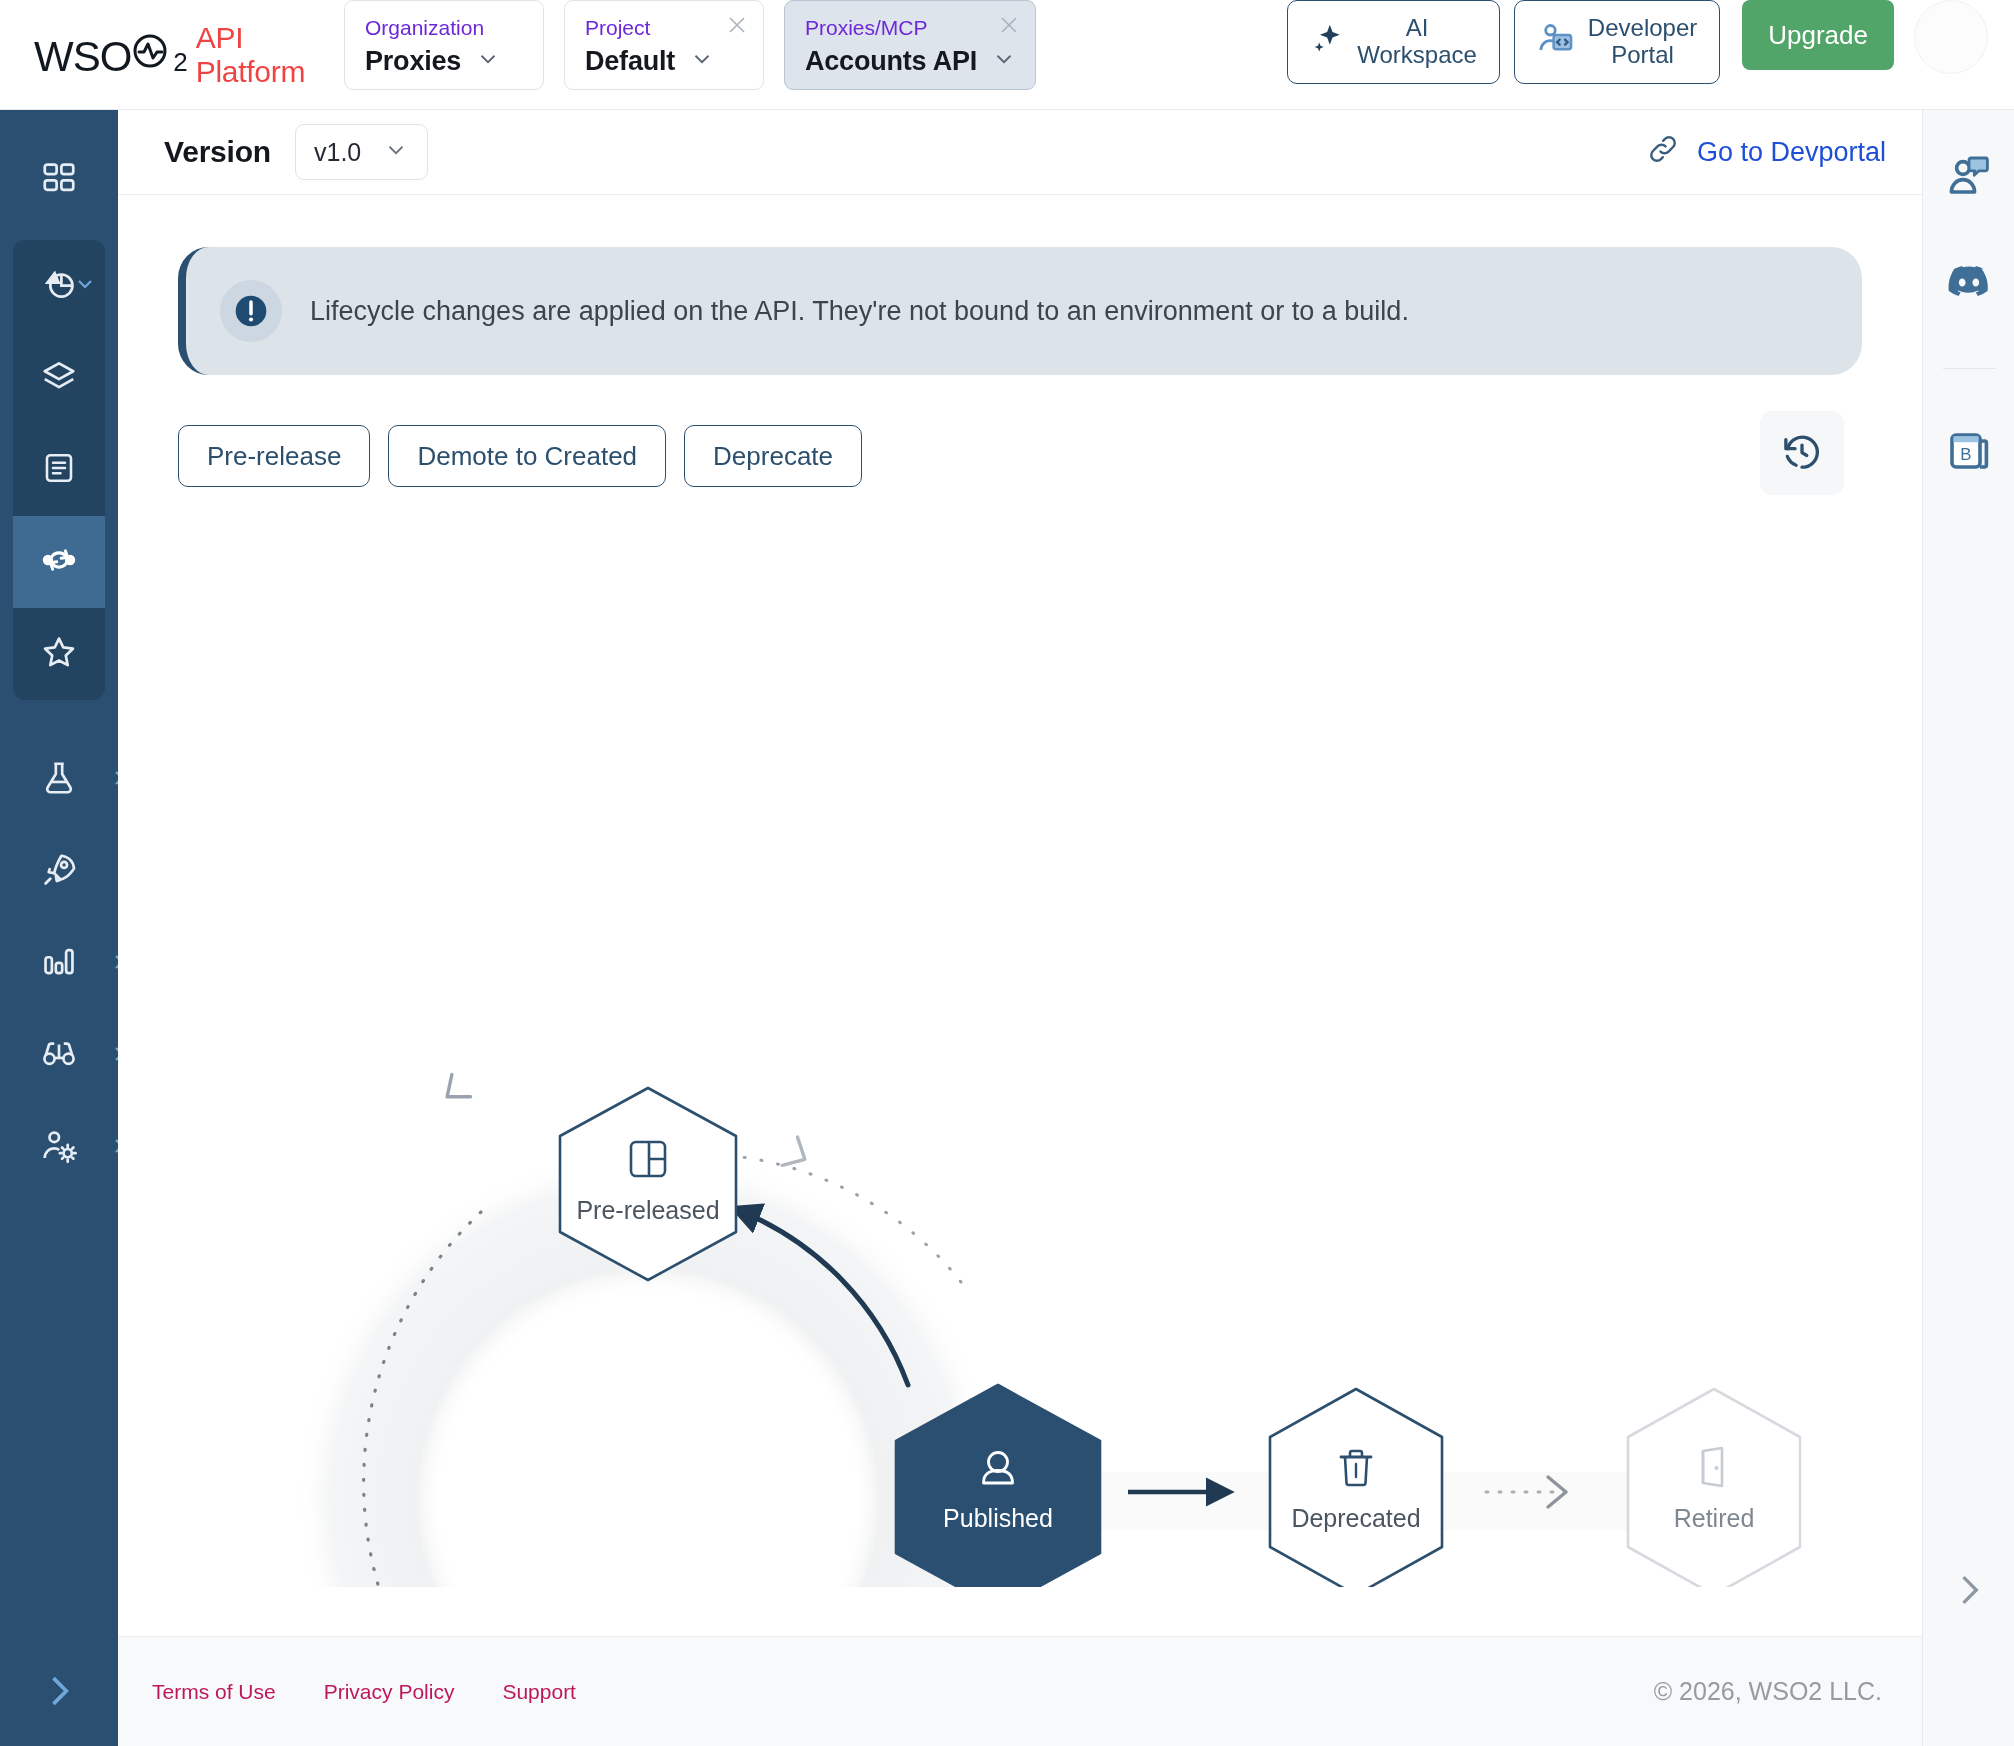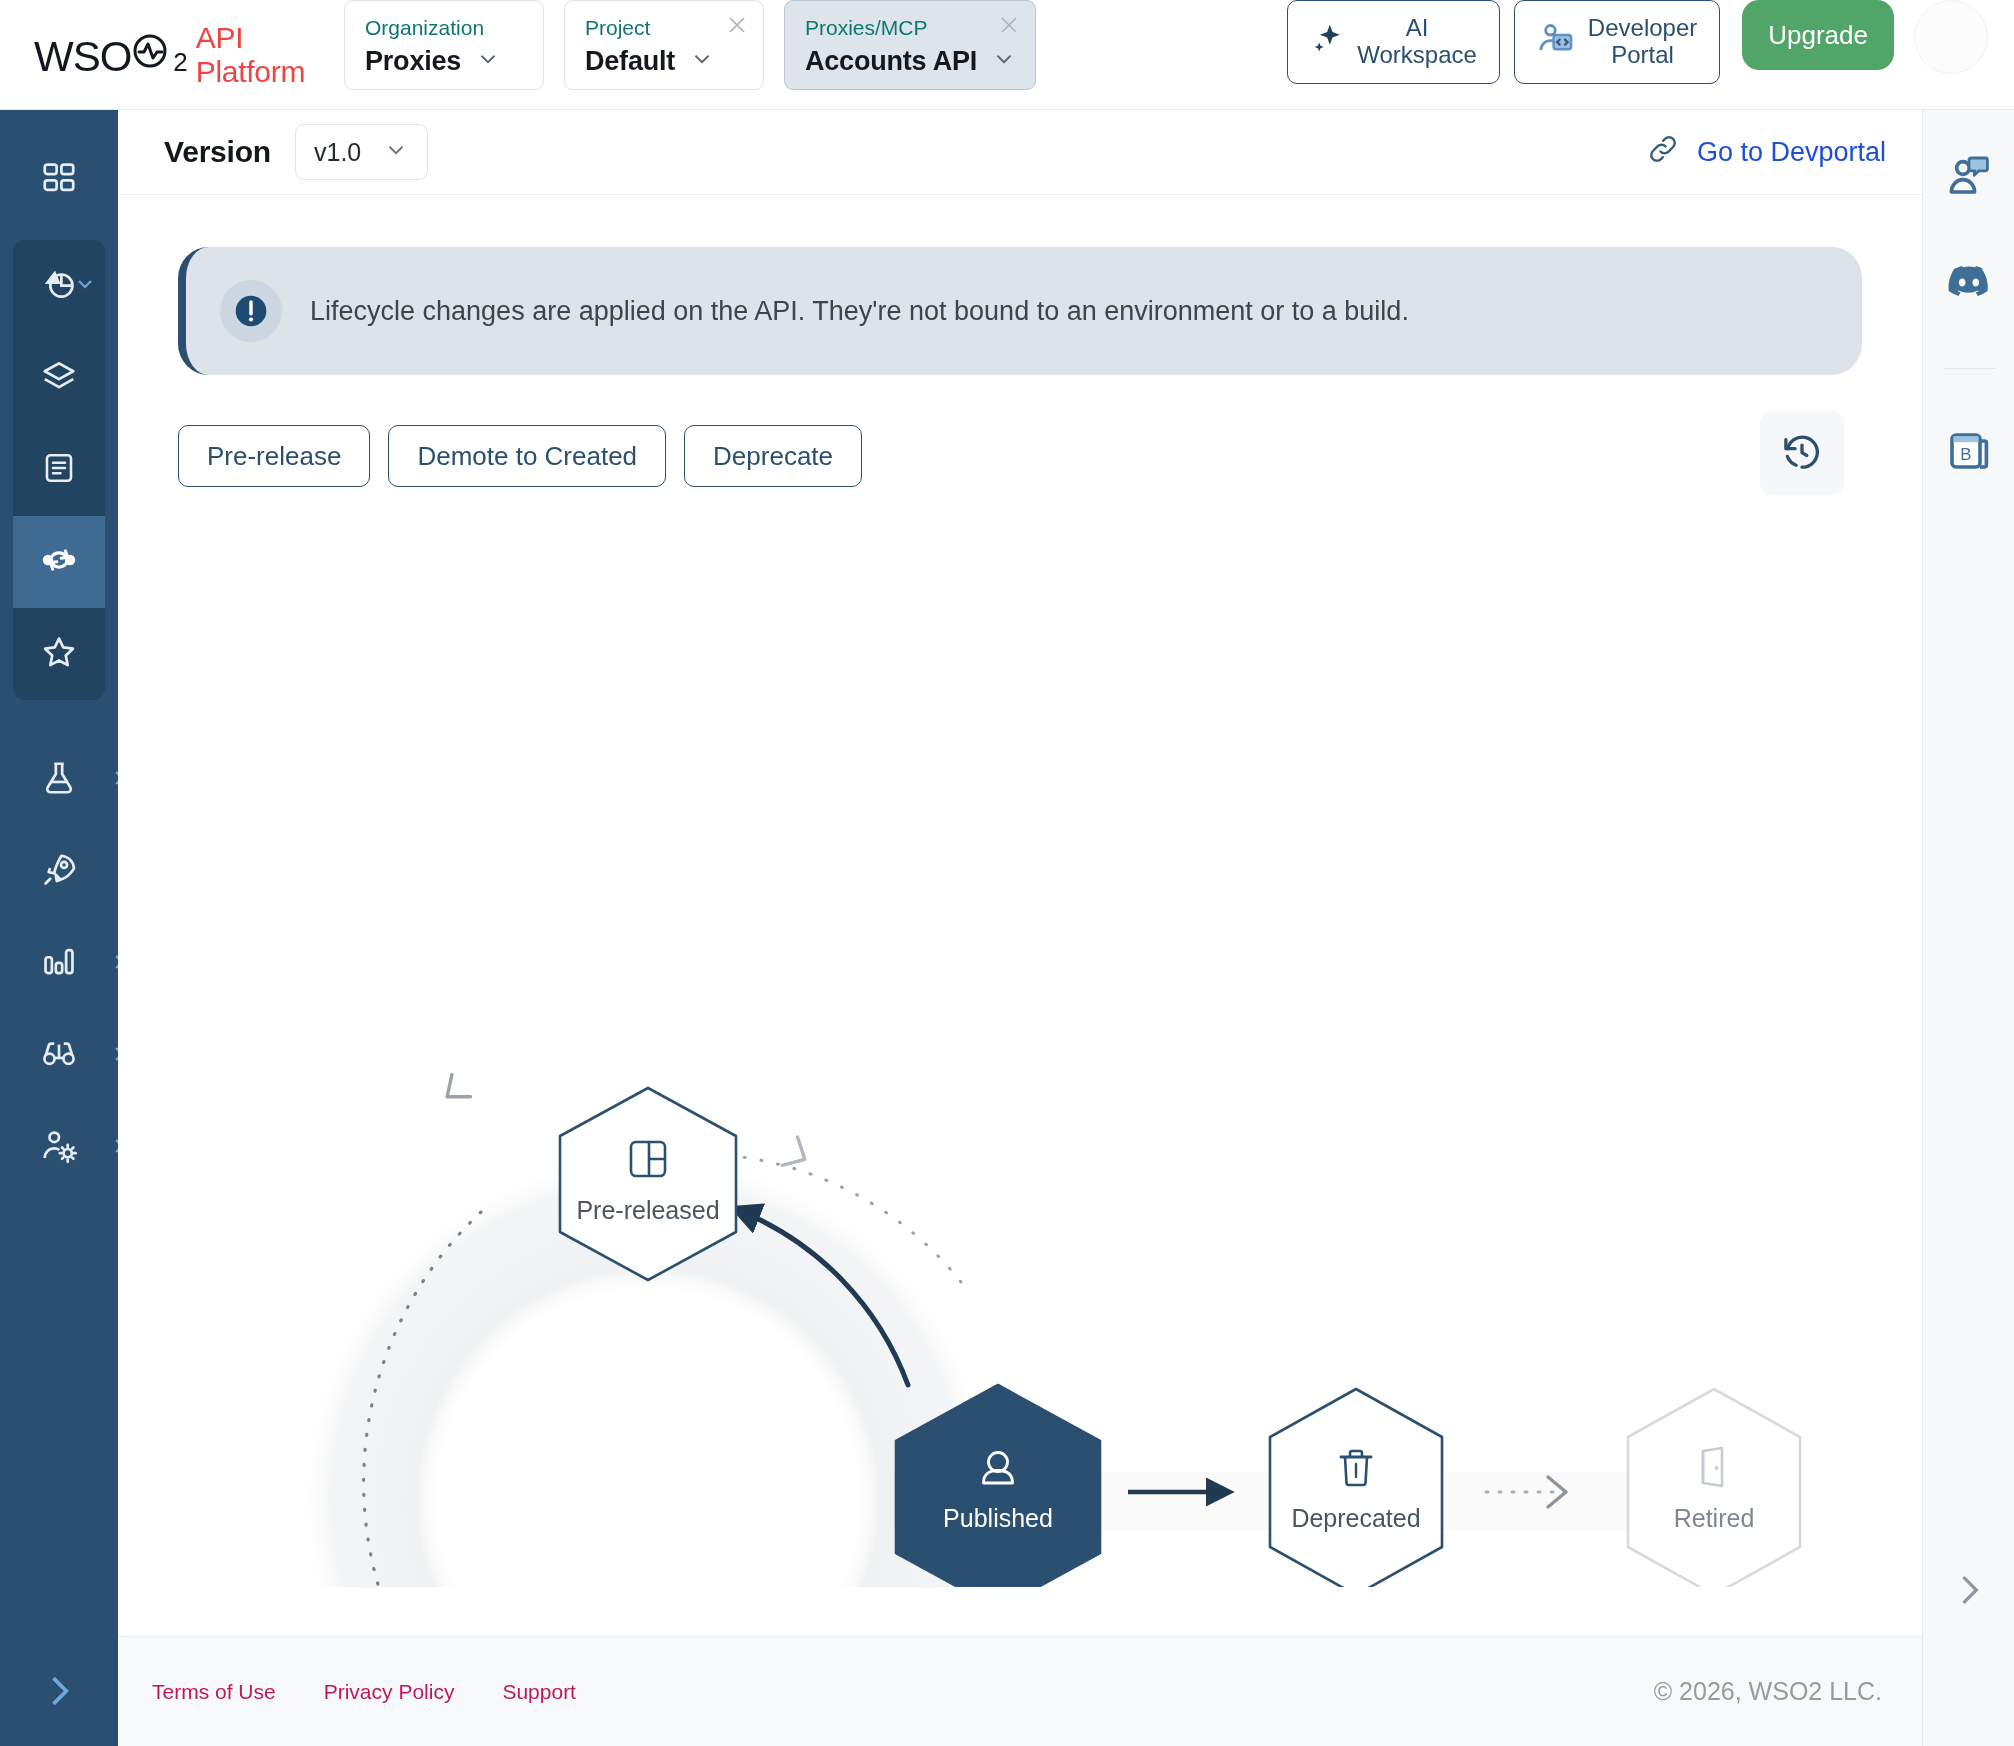--- a/index.html
+++ b/index.html
@@ -24,34 +24,34 @@
   .brand-logo .o-wrap svg { position: absolute; left: 0; top: 3px; }
   .brand-logo .sub { font-size: 26px; }
   .brand-name { font-size: 30px; color: #ef4444; letter-spacing: -0.3px; }
 
   .selector {
     position: relative; height: 90px; border: 1px solid #dfe3e8; border-radius: 9px;
     background: #fff; padding: 12px 18px 10px 20px; margin-right: 20px;
     display: flex; flex-direction: column; justify-content: center; min-width: 200px;
   }
   .selector.active { background: #dde4ec; border-color: #b9c6d4; }
-  .selector .lbl { font-size: 21px; color: #0f766e; line-height: 1.25; }
+  .selector .lbl { font-size: 21px; color: #6d28d9; line-height: 1.25; }
   .selector .val-row { display: flex; align-items: center; gap: 14px; margin-top: 4px; }
   .selector .val { font-size: 27px; color: #15191f; font-weight: 700; letter-spacing: -0.2px; }
   .selector .chev { color: #5a6472; }
   .selector .clear { position: absolute; right: 14px; top: 12px; color: #a9b2bd; cursor: pointer; }
 
   .topbtn {
     height: 84px; border: 1px solid #2c4f6e; border-radius: 10px; background: #fff;
     display: flex; align-items: center; gap: 13px; padding: 0 22px; margin-left: 14px;
     color: #2c4f6e; font-size: 24px; line-height: 1.12; text-align: center; cursor: pointer;
   }
   .topbtn .two-line { display: flex; flex-direction: column; align-items: center; }
   .upgrade-btn {
-    height: 70px; margin-left: 22px; padding: 0 26px; border: none; border-radius: 17px;
+    height: 70px; margin-left: 22px; padding: 0 26px; border: none; border-radius: 8px;
     background: #51a568; color: #fff; font-size: 26px; cursor: pointer;
     font-family: "Liberation Sans", sans-serif;
   }
   .avatar-ghost {
     width: 74px; height: 74px; border-radius: 50%; margin-left: 20px;
     border: 1px solid #f0f1f3; background: #fcfcfd; flex: 0 0 auto;
   }
 
   
   .leftbar {

